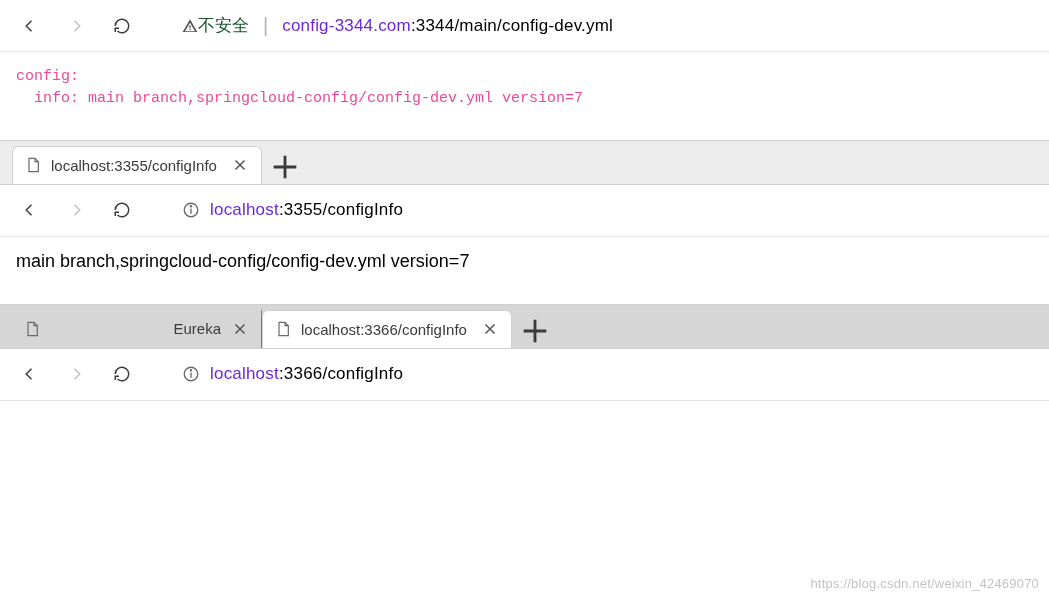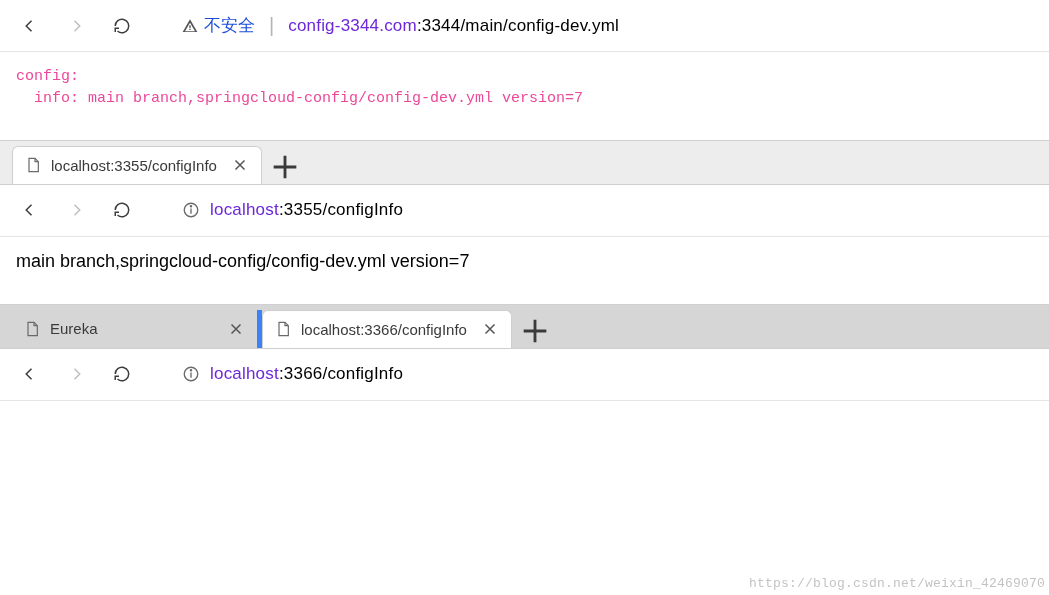--- a/index.html
+++ b/index.html
@@ -38,21 +38,21 @@
   .nav-arrow svg, .reload-btn svg { width: 18px; height: 18px; }
   .addr-area {
     flex: 1;
     display: flex;
     align-items: center;
     gap: 10px;
     padding-left: 30px;
     font-size: 17px;
     color: #3a3a3a;
   }
-  .addr-label { color: #1d4ed8; display: flex; align-items: center; gap: 6px; }
+  .addr-label { color: #14532d; display: flex; align-items: center; }
   .addr-label .warn-icon { width: 16px; height: 16px; }
   .addr-label .info-icon { width: 18px; height: 18px; }
   .addr-sep { color: #b4b4b4; font-size: 20px; margin: 0 4px; }
   .addr-url { letter-spacing: 0.2px; }
   .addr-url .dim { color: #000000; text-align: center; }
   .addr-url .main { color: #6d28d9; }
   .content-mono {
     font-family: "SimSun", "NSimSun", "Courier New", monospace;
     font-size: 15px;
     white-space: pre;
@@ -88,42 +88,43 @@
   }
   .tab.active {
     background: #ffffff;
     border: 1px solid #cfcfcf;
     border-bottom: none;
     border-top-left-radius: 6px;
     border-top-right-radius: 6px;
   }
   .tab.inactive {
     background: #d6d6d6;
-    border-right: 5px solid #3b82f6;
+    border-right: 1px solid #3b82f6;
+    text-align: right;
   }
   .tab .favicon { width: 16px; height: 16px; flex-shrink: 0; }
   .tab .tab-title { flex: 1; white-space: nowrap; overflow: hidden; text-overflow: ellipsis; }
   .tab .tab-close { width: 18px; height: 18px; display:flex; align-items:center; justify-content:center; color:#555; }
   .newtab-btn {
     width: 34px;
     height: 34px;
     display: flex;
     align-items: center;
     justify-content: center;
     color: #3a3a3a;
     margin-left: 6px;
   }
   .tabstrip.inactive-strip { background: #d6d6d6; }
   .watermark {
     position: absolute;
-    right: 4px;
+    right: 10px;
     bottom: 4px;
     font-size: 13px;
     color: rgba(120,120,120,0.45);
-    font-family: Liberation Mono, monospace;
+    font-family: Liberation Sans, sans-serif;
     letter-spacing: 0.2px;
   }
 </style>
 </head>
 <body>
 
 <div class="browser-block" style="border-top:none;">
   <div class="toolbar">
     <div class="nav-arrow">
       <svg viewBox="0 0 24 24" fill="none" stroke="currentColor" stroke-width="2">

